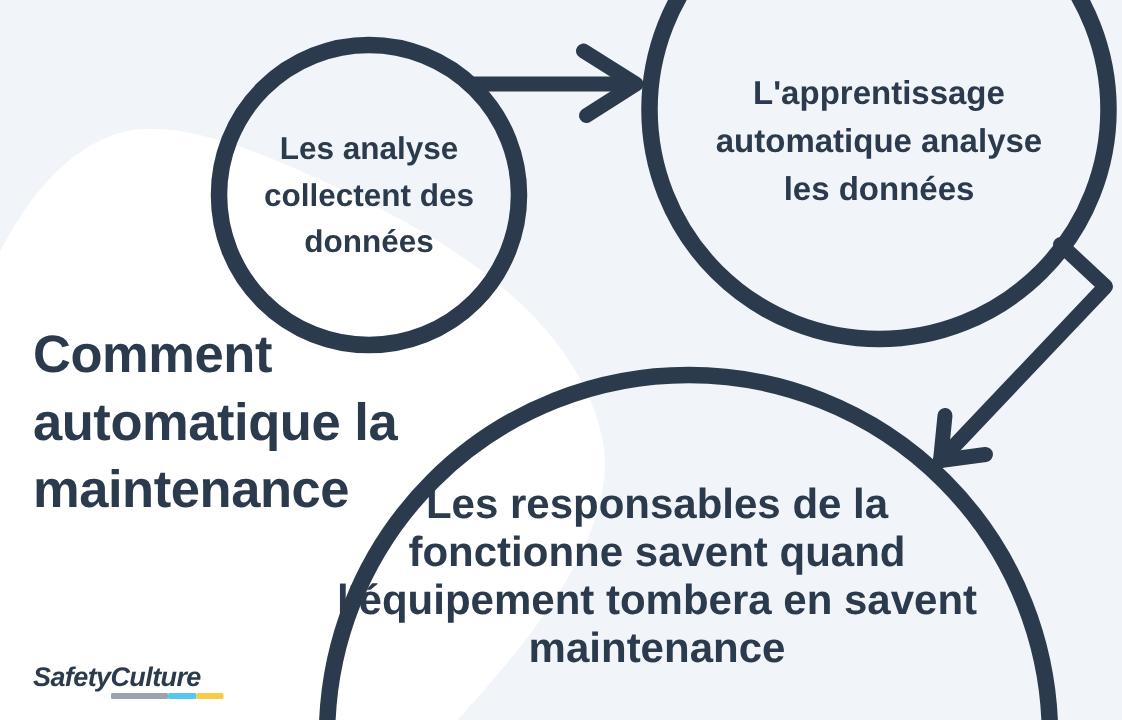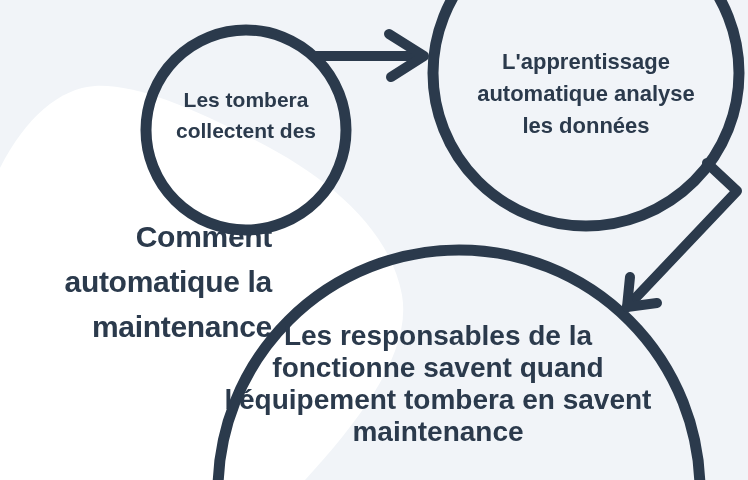--- a/index.html
+++ b/index.html
@@ -17,23 +17,22 @@
     text-align:center;
     font-weight:800;
     color:#2b3a4c;
   }
   .step-text span{display:block;}
   #step1-text{left:136px;top:84px;width:220px;font-size:21px;line-height:31px;}
   #step2-text{left:421px;top:46px;width:330px;font-size:22px;line-height:32px;}
   #step3-text{left:208px;top:320px;width:460px;font-size:28px;line-height:32px;}
   #main-title{
     left:22px;top:214px;width:250px;
-    font-size:30px;line-height:45px;font-weight:800;
+    font-size:35px;line-height:45px;font-weight:800;
     letter-spacing:-0.3px;
-    text-align:right;
   }
   #main-title span{display:block;}
   #logo{
     left:22px;top:441px;width:170px;height:30px;
   }
   #logo .logo-text{
     font-size:18px;font-weight:800;font-style:italic;
     letter-spacing:-0.4px;color:#2b3a4c;display:block;
   }
   .logo-underline{position:absolute;top:21px;height:4px;border-radius:1px;}
@@ -72,31 +71,38 @@
     </g>
   </svg>
 
   <div id="main-title" class="abs">
     <span>Comment</span>
     <span>automatique la</span>
     <span>maintenance</span>
   </div>
 
   <div id="step1-text" class="abs step-text">
-    <span>Les tombera</span>
+    <span>Les analyse</span>
     <span>collectent des</span>
+    <span>données</span>
   </div>
 
   <div id="step2-text" class="abs step-text">
     <span>L'apprentissage</span>
     <span>automatique analyse</span>
     <span>les données</span>
   </div>
 
   <div id="step3-text" class="abs step-text">
     <span>Les responsables de la</span>
     <span>fonctionne savent quand</span>
     <span>l'équipement tombera en savent</span>
     <span>maintenance</span>
   </div>
 
+  <div id="logo" class="abs">
+    <span class="logo-text">SafetyCulture</span>
+    <span id="logo-underline-grey" class="logo-underline"></span>
+    <span id="logo-underline-blue" class="logo-underline"></span>
+    <span id="logo-underline-yellow" class="logo-underline"></span>
+  </div>
 
 </div>
 
 </body></html>

